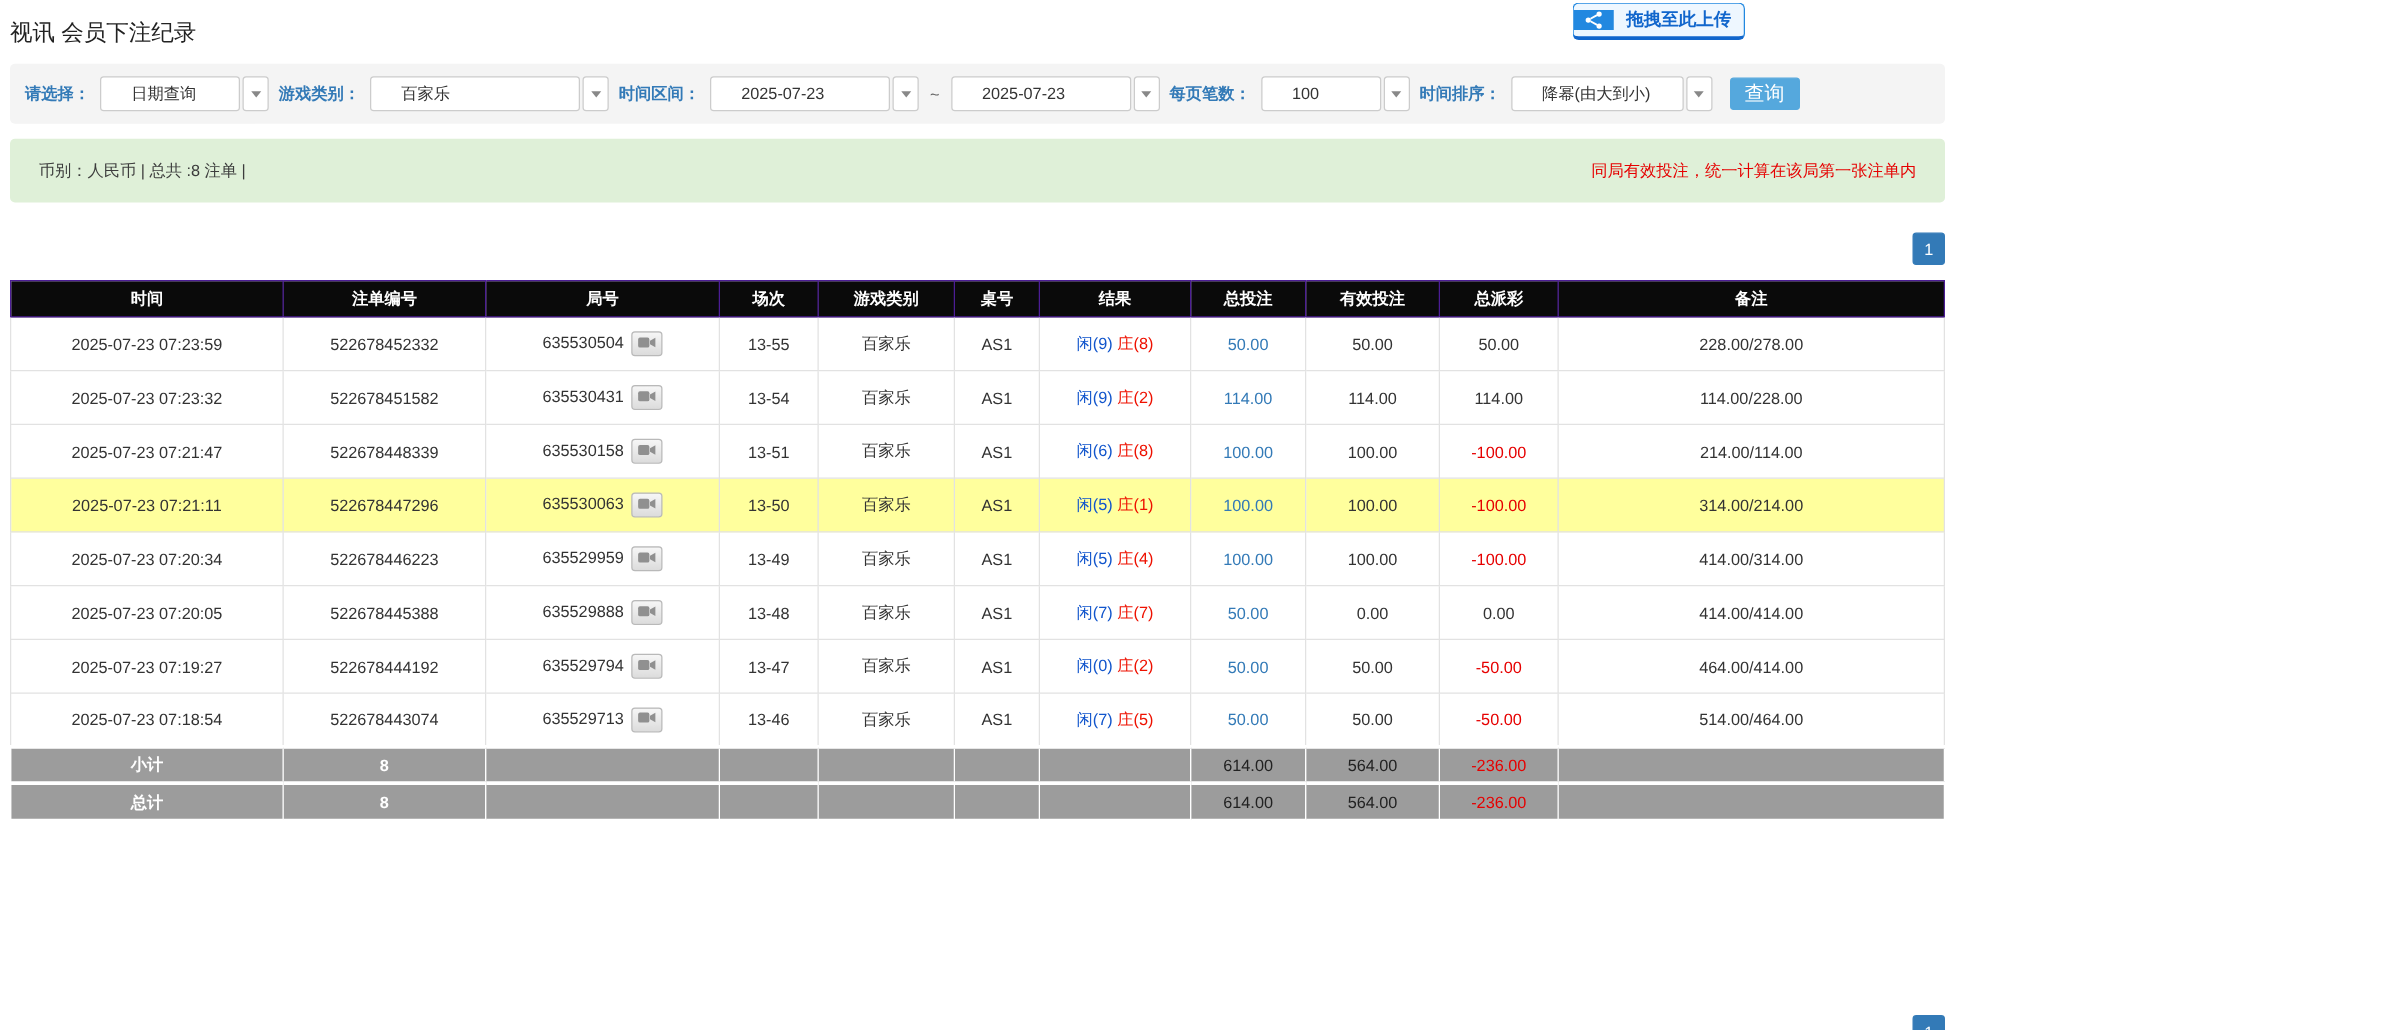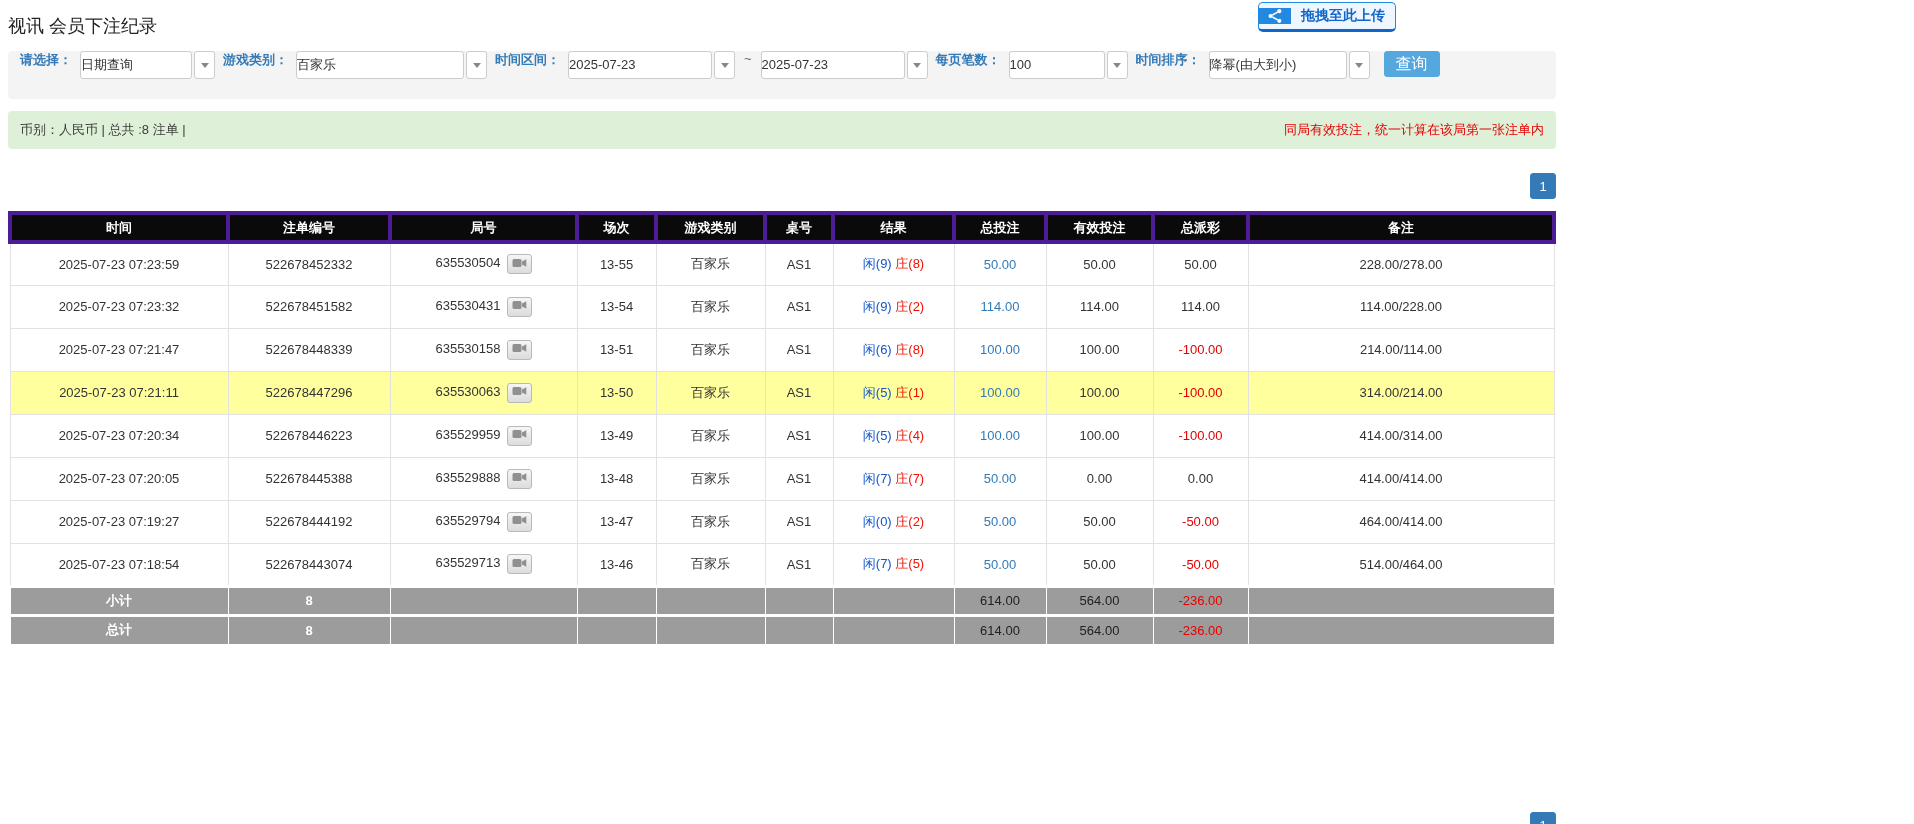--- a/index.html
+++ b/index.html
@@ -8,27 +8,27 @@
     background: #fff; color: #333;
     font-family: "Liberation Sans", "DejaVu Sans", sans-serif;
     position: relative;
   }
   .content { position: absolute; left: 8px; top: 0; width: 1548px; }
   .page-title { margin-top: 14px; font-size: 18px; font-weight: 400; color: #222; }
 
   
   .filter-bar {
     margin-top: 13px; height: 48px; background: #f4f4f4; border-radius: 4px;
-    display: flex; padding: 0 12px; gap: 8px; font-size: 13px;
+    display: flex; align-items: center; padding: 0 12px; gap: 8px; font-size: 13px;
   }
   .flabel { color: var(--accent); font-weight: bold; white-space: nowrap; }
   .combo { display: flex; align-items: center; height: 28px; }
   .combo-value {
     display: block; height: 28px; line-height: 26px; background: #fff;
-    border: 1px solid #ccc; border-radius: 3px; padding: 0 0; font-size: 13px; color: #333;
+    border: 1px solid #ccc; border-radius: 3px; padding: 0 24px; font-size: 13px; color: #333;
     overflow: hidden; white-space: nowrap;
   }
   .combo-btn {
     width: 21px; height: 28px; margin-left: 2px; background: #fff;
     border: 1px solid #ccc; border-radius: 3px;
     display: flex; align-items: center; justify-content: center; cursor: pointer;
   }
   .caret-down { width: 0; height: 0; border-left: 4px solid transparent; border-right: 4px solid transparent; border-top: 5px solid #888; }
   .w-query .combo-value { width: 112px; }
   .w-game  .combo-value { width: 168px; }
@@ -38,43 +38,43 @@
   .range-sep { color: #666; margin: 0 1px; }
   .search-btn {
     margin-left: 6px; height: 26px; padding: 0 11px;
     background: var(--search-btn); color: #fff; border: 1px solid var(--search-btn);
     border-radius: 3px; font-size: 16px; cursor: pointer;
     font-family: "Liberation Sans", "DejaVu Sans", sans-serif;
   }
 
   
   .summary-bar {
-    margin-top: 12px; height: 38px; background: var(--summary-bg); border-radius: 4px;
+    margin-top: 12px; height: 51px; background: var(--summary-bg); border-radius: 4px;
     display: flex; align-items: center; justify-content: space-between;
-    padding: 0 12px; font-size: 13px; color: #3c3c3c;
+    padding: 0 23px; font-size: 13px; color: #3c3c3c;
   }
   .summary-notice { color: var(--notice-red); }
 
   
   .pagination { margin-top: 24px; text-align: right; }
   .page-btn {
     min-width: 26px; height: 26px; background: var(--accent); border: 1px solid var(--accent);
     color: #fff; border-radius: 3px; font-size: 13px; cursor: pointer;
     font-family: "Liberation Sans", "DejaVu Sans", sans-serif;
   }
   .bottom-pag { position: absolute; left: 1530px; top: 812px; margin: 0; }
 
   
   .bet-table {
     margin-top: 12px; width: 1548px; border-collapse: collapse; table-layout: fixed;
     font-size: 13px; text-align: center;
   }
   .bet-table thead th {
     background: var(--header-bg); color: #fff; font-weight: bold; height: 29px;
-    border: 4px solid #4c1d95;
+    border: 1px solid #4c1d95;
   }
   .bet-table tbody td { background: #fff; height: 43px; border: 1px solid #e2e2e2; color: #333; }
   .bet-table tbody tr.hl td { background: var(--row-highlight); }
   .player { color: var(--player-blue); }
   .banker { color: var(--banker-red); }
   .bet-link { color: var(--accent); text-decoration: none; cursor: pointer; }
   .bet-table td.neg, .bet-table .neg { color: var(--negative); }
   .vid-btn {
     margin-left: 6px; width: 25px; height: 20px;
     background: linear-gradient(#f6f6f6, #dcdcdc); border: 1px solid #b9b9b9; border-radius: 3px;

